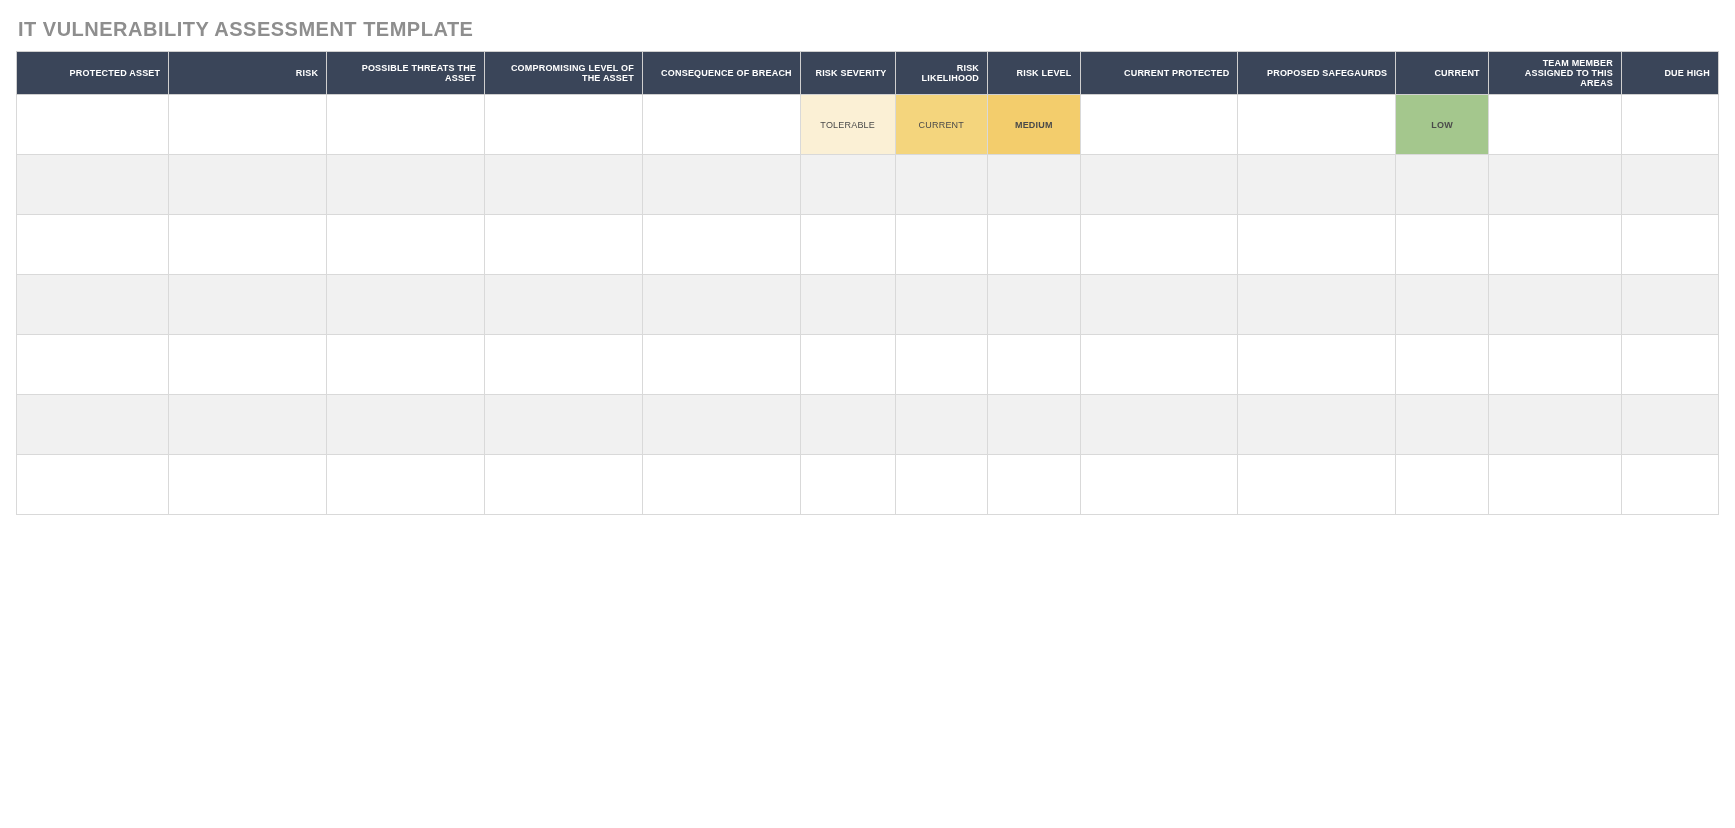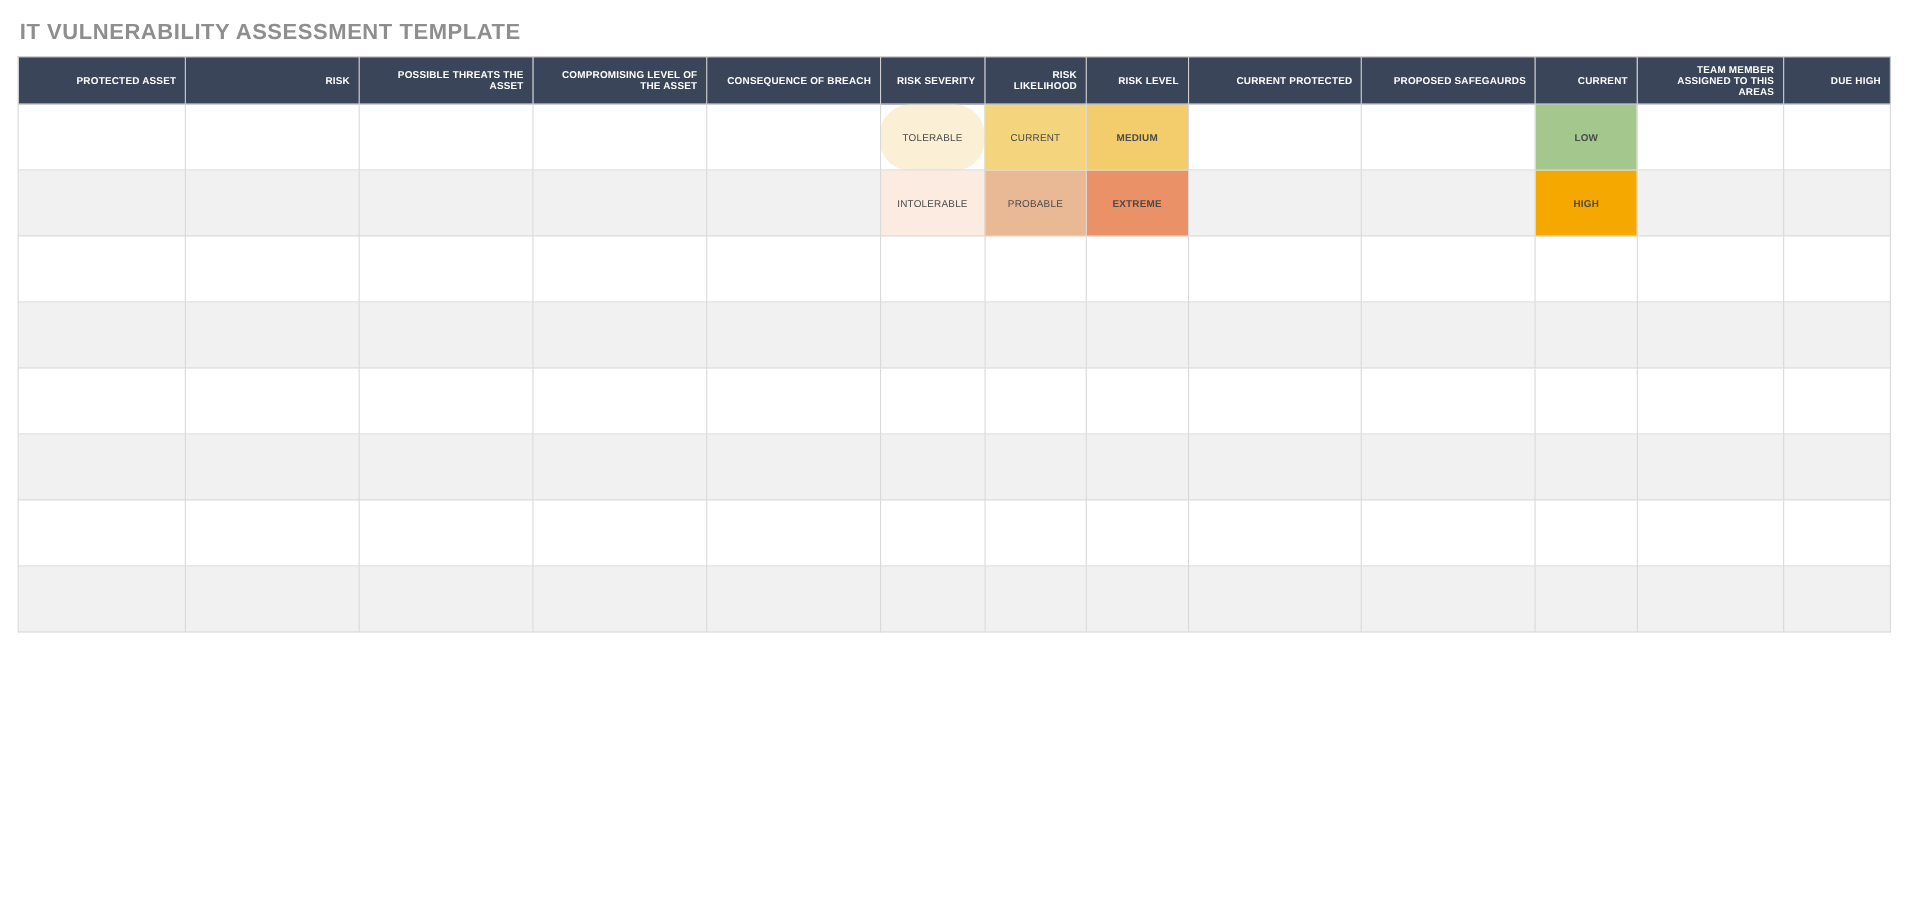--- a/index.html
+++ b/index.html
@@ -40,21 +40,21 @@
     color: #4a4a4a;
     text-align: center;
     vertical-align: middle;
     padding: 0;
     background: #ffffff;
     letter-spacing: 0.2px;
   }
   tbody tr:nth-child(even) td { background: #f1f1f1; }
   
   .sev-0  { background:#e4efe0 !important; } 
-  .sev-1  { background:#fbf0d5 !important;border-radius:27px; } 
+  .sev-1  { background:#fbf0d5 !important; } 
   .sev-2  { background:#f7e0d4 !important; } 
   .sev-3  { background:#fbebe1 !important; } 
   .like-0 { background:#cce2c2 !important; } 
   .like-1 { background:#f4d57d !important; } 
   .like-2 { background:#e8b98f !important; } 
   .like-3 { background:#e9b895 !important; } 
   .lvl-0  { background:#a4c78d !important; font-weight:700;} 
   .lvl-1  { background:#f3cd6c !important; font-weight:700;} 
   .lvl-2  { background:#f5a900 !important; font-weight:700;} 
   .lvl-3  { background:#eb9167 !important; font-weight:700;} 
@@ -131,35 +131,20 @@
         <td class="pri-1">LOW</td>
         <td></td>
         <td></td>
       </tr>
       <tr>
         <td></td>
         <td></td>
         <td></td>
         <td></td>
         <td></td>
-        <td class="sev-3">INTOLERABLE</td>
-        <td class="like-3">PROBABLE</td>
-        <td class="lvl-3">EXTREME</td>
-        <td></td>
-        <td></td>
-        <td class="pri-3">HIGH</td>
-        <td></td>
-        <td></td>
-      </tr>
-      <tr>
-        <td></td>
-        <td></td>
-        <td></td>
-        <td></td>
-        <td></td>
         <td></td>
         <td></td>
         <td></td>
         <td></td>
         <td></td>
         <td></td>
         <td></td>
         <td></td>
       </tr>
       <tr>

